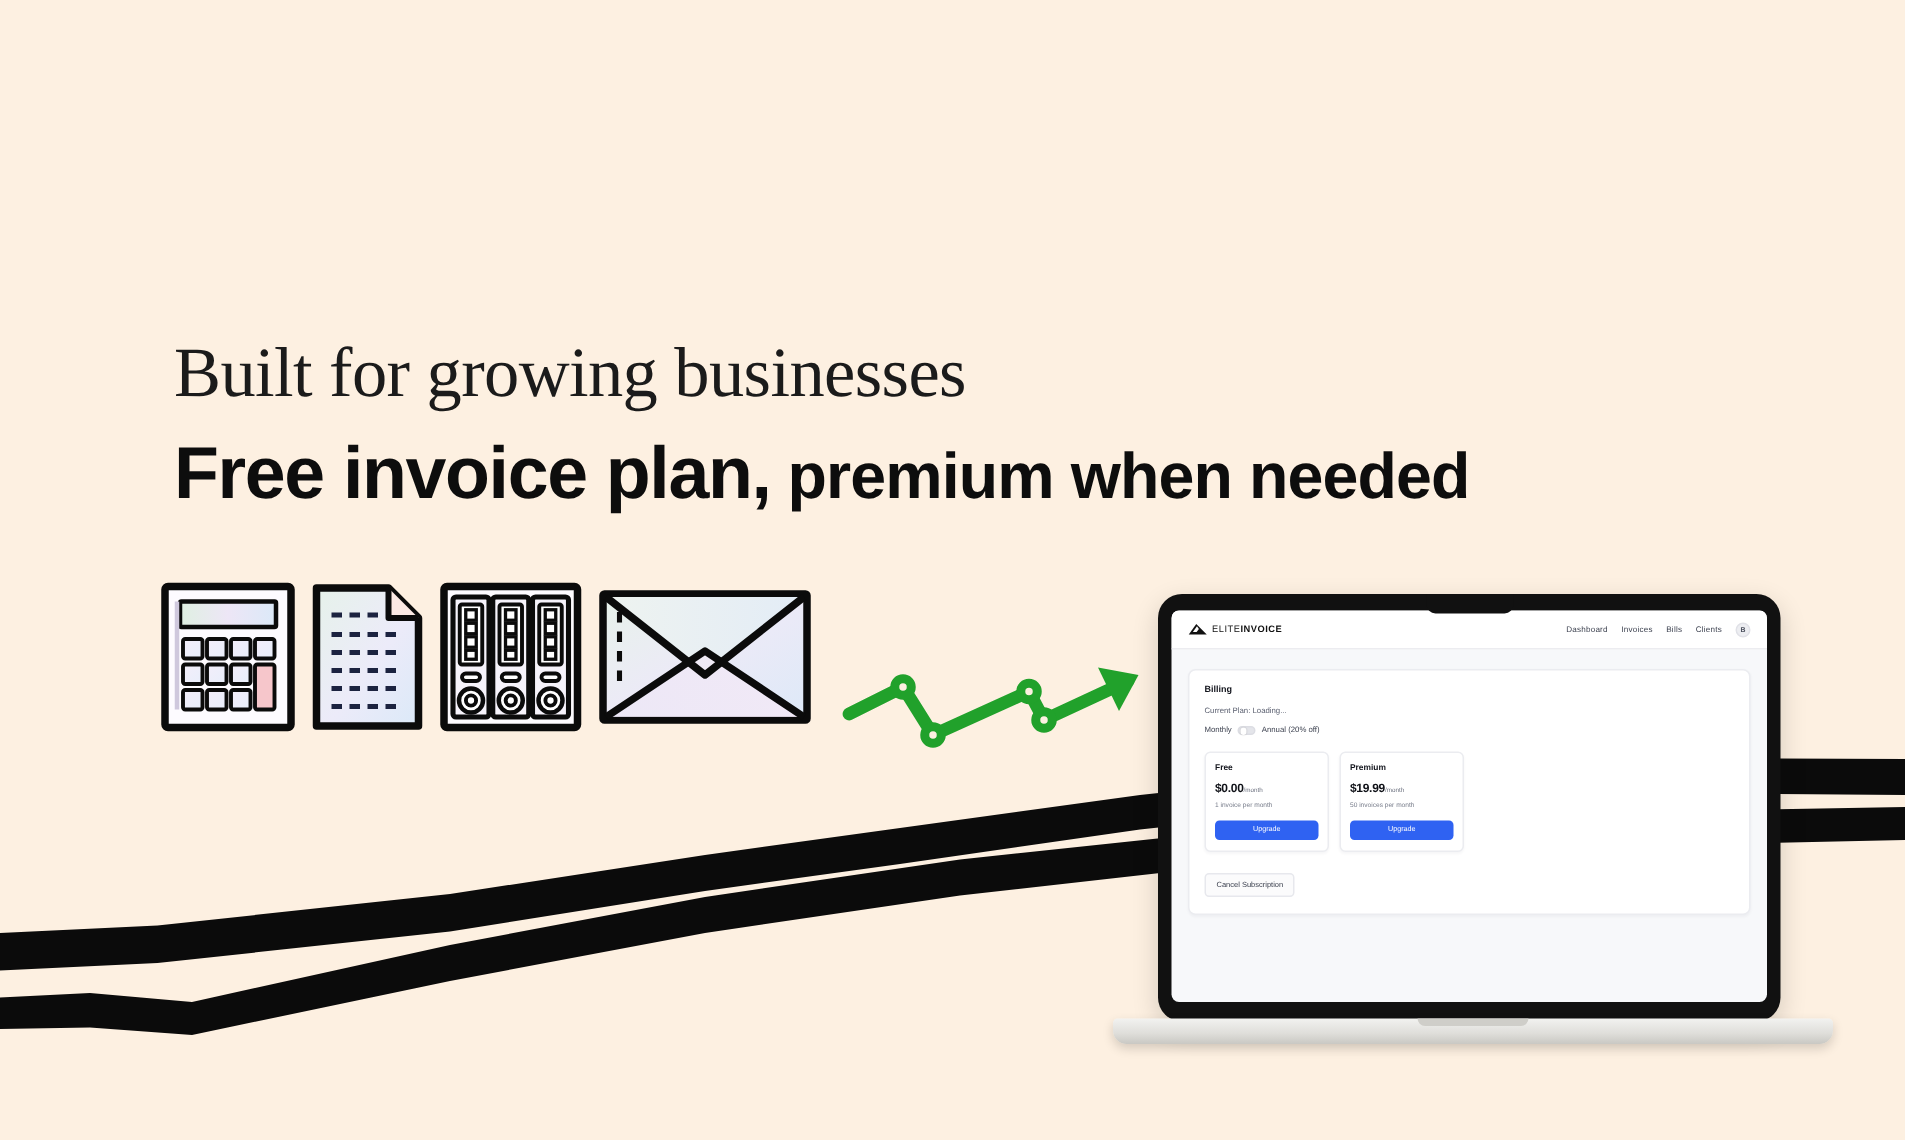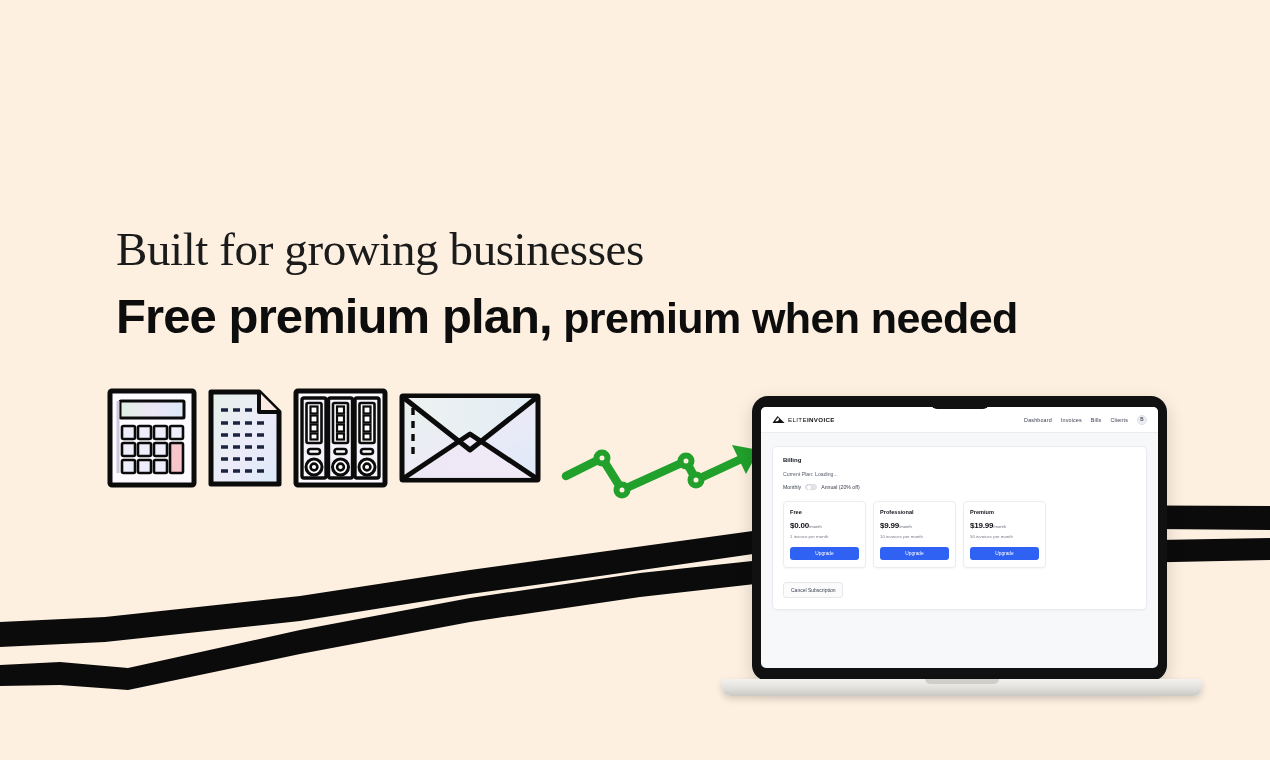--- a/index.html
+++ b/index.html
@@ -69,21 +69,21 @@
     left: 0;
     top: 0;
     width: 1270px;
     height: 760px;
     pointer-events: none;
   }
 
   
   .laptop {
     position: absolute;
-    left: 722px;
+    left: 742px;
     top: 396px;
     width: 480px;
     height: 312px;
   }
   .laptop-lid {
     position: absolute;
     left: 30px;
     top: 0;
     width: 415px;
     height: 285px;
@@ -261,21 +261,21 @@
 <body>
 
 <svg class="swoosh-layer" width="1270" height="760" viewBox="0 0 1270 760">
   <path d="M0 622 L105 617 L300 596 L470 570 L600 552 L760 530 L900 515 L1040 505 L1270 506 L1270 530 L1040 528 L900 538 L760 553 L600 576 L470 594 L300 621 L105 642 L0 647 Z" fill="#0b0b0b"></path>
   <path d="M0 665 L60 662 L128 668 L300 630 L470 598 L640 573 L800 556 L980 543 L1270 538 L1270 560 L980 566 L800 579 L640 597 L470 622 L300 654 L128 690 L60 685 L0 686 Z" fill="#0b0b0b"></path>
 </svg>
 
 <div class="headline-wrap">
   <div class="headline-line1">Built for growing businesses</div>
   <div class="headline-line2">
-    <span class="headline-strong">Free premium plan,</span><span class="headline-strong2"> premium when needed</span>
+    <span class="headline-strong">Free invoice plan,</span><span class="headline-strong2"> premium when needed</span>
   </div>
 </div>
 
 <div class="icon-row">
 
   <svg class="doodle" width="90" height="100" viewBox="0 0 90 100">
     <defs>
       <linearGradient id="gDisp" x1="0" y1="0" x2="1" y2="0">
         <stop offset="0%" stop-color="#dff0e2"></stop>
         <stop offset="50%" stop-color="#ede6f6"></stop>
@@ -444,29 +444,20 @@
               <div class="plan-name">Free</div>
               <div class="plan-price-row">
                 <span class="plan-price">$0.00</span>
                 <span class="plan-period">/month</span>
               </div>
               <div class="plan-quota">1 invoice per month</div>
               <button class="upgrade-btn">Upgrade</button>
             </div>
 
 
-            <div class="plan-card">
-              <div class="plan-name">Professional</div>
-              <div class="plan-price-row">
-                <span class="plan-price">$9.99</span>
-                <span class="plan-period">/month</span>
-              </div>
-              <div class="plan-quota">10 invoices per month</div>
-              <button class="upgrade-btn">Upgrade</button>
-            </div>
 
             <div class="plan-card">
               <div class="plan-name">Premium</div>
               <div class="plan-price-row">
                 <span class="plan-price">$19.99</span>
                 <span class="plan-period">/month</span>
               </div>
               <div class="plan-quota">50 invoices per month</div>
               <button class="upgrade-btn">Upgrade</button>
             </div>

